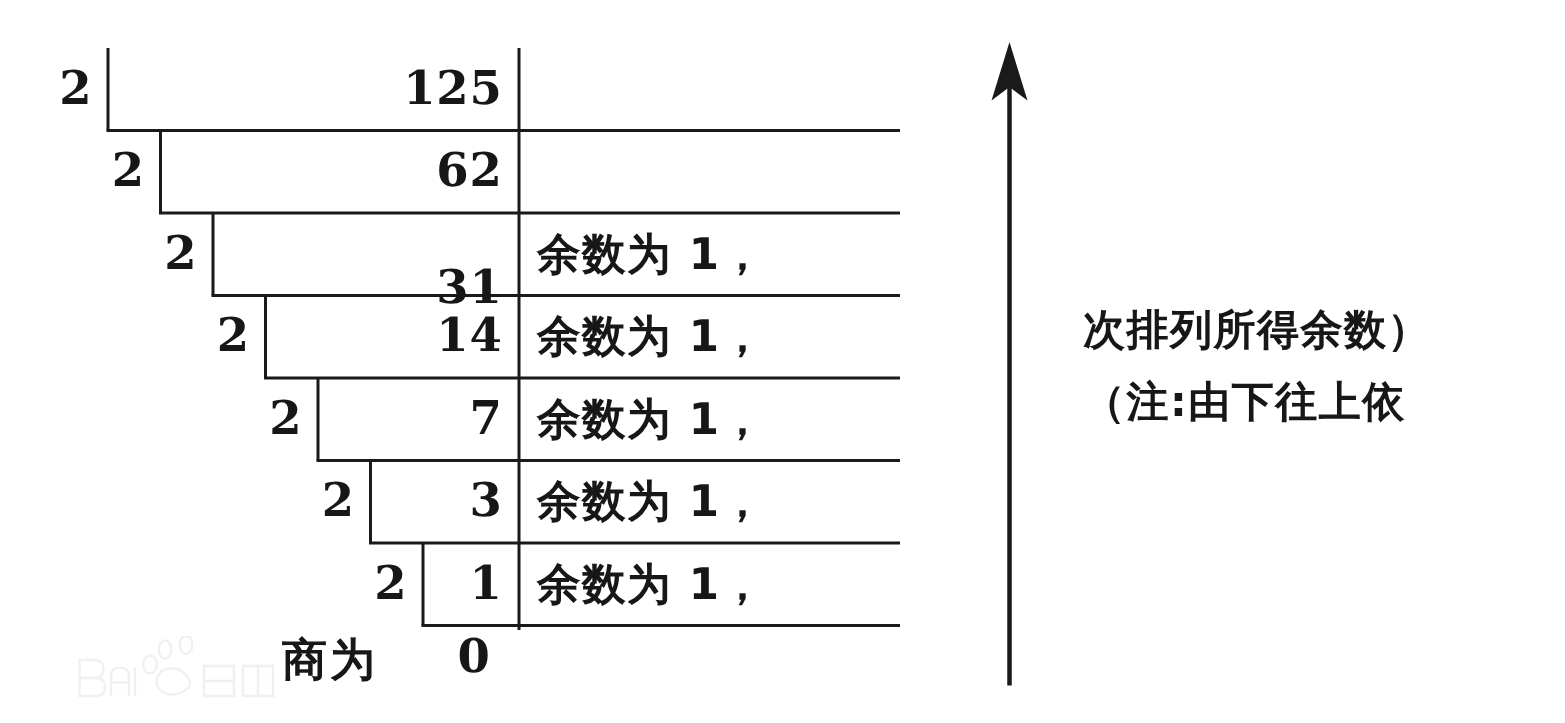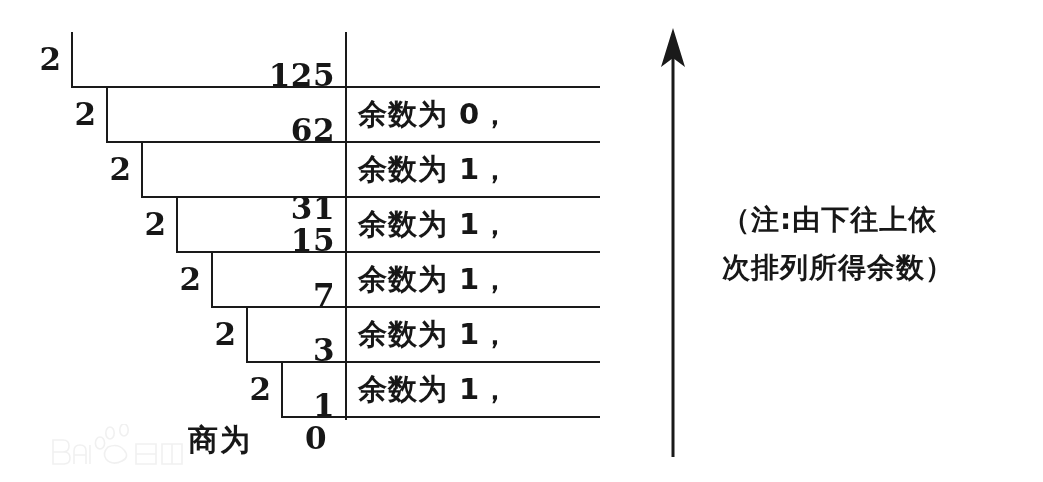--- a/index.html
+++ b/index.html
@@ -53,21 +53,21 @@
   
   .rule {
     position: absolute;
     height: 2px;
     background: #1a1a1a;
   }
 
   
   .dividend {
     position: absolute;
-    top: 16px;
+    top: 0;
     height: 55px;
     line-height: 55px;
     right: 0;
     width: 200px;
     text-align: right;
     font-size: 31px;
     font-weight: 600;
     letter-spacing: 0.5px;
   }
 
@@ -152,34 +152,33 @@
           <div class="divisor" style="left: 35px;">2</div>
           <div class="bracket-v" style="left: 71px;"></div>
           <div class="rule" style="left: 71px; top: 54px; width: 529px;"></div>
           <div class="dividend" style="left: 135px; width: 200px;">125</div>
         </div>
         <div class="row" style="top: 87px;">
           <div class="divisor" style="left: 70px;">2</div>
           <div class="bracket-v" style="left: 106px;"></div>
           <div class="rule" style="left: 106px; top: 54px; width: 494px;"></div>
           <div class="dividend" style="left: 135px; width: 200px;">62</div>
-          <div class="remainder">余数为 0，</div>
         </div>
         <div class="row" style="top: 142px;">
           <div class="divisor" style="left: 105px;">2</div>
           <div class="bracket-v" style="left: 141px;"></div>
           <div class="rule" style="left: 141px; top: 54px; width: 459px;"></div>
           <div class="dividend" style="left: 135px; width: 200px; margin-top: 23px;">31</div>
           <div class="remainder">余数为 1，</div>
         </div>
         <div class="row" style="top: 197px;">
           <div class="divisor" style="left: 140px;">2</div>
           <div class="bracket-v" style="left: 176px;"></div>
           <div class="rule" style="left: 176px; top: 54px; width: 424px;"></div>
-          <div class="dividend" style="left: 135px; width: 200px;">15</div>
+          <div class="dividend" style="left: 135px; width: 200px;">14</div>
           <div class="remainder">余数为 1，</div>
         </div>
         <div class="row" style="top: 252px;">
           <div class="divisor" style="left: 175px;">2</div>
           <div class="bracket-v" style="left: 211px;"></div>
           <div class="rule" style="left: 211px; top: 54px; width: 389px;"></div>
           <div class="dividend" style="left: 135px; width: 200px;">7</div>
           <div class="remainder">余数为 1，</div>
         </div>
         <div class="row" style="top: 307px;">
@@ -206,22 +205,22 @@
   <div class="quotient-value">0</div>
 
   <div class="arrow">
     <svg width="60" height="435" viewBox="0 0 60 435" xmlns="http://www.w3.org/2000/svg">
       <line x1="25" y1="28" x2="25" y2="432" stroke="#1a1a1a" stroke-width="3"></line>
       <polygon points="25,3 13,42 25,33 37,42" fill="#1a1a1a"></polygon>
     </svg>
   </div>
 
   <div class="note">
+    <span class="note-line">次排列所得余数）</span>
     <span class="note-line">（注:由下往上依</span>
-    <span class="note-line">次排列所得余数）</span>
   </div>
 
   <div class="watermark">
     <svg width="160" height="46" viewBox="0 0 160 46" xmlns="http://www.w3.org/2000/svg">
       <g fill="none" stroke="#e2e2e2" stroke-width="1.6">
         <ellipse cx="62" cy="9" rx="4.2" ry="6"></ellipse>
         <ellipse cx="76" cy="6" rx="4.2" ry="6"></ellipse>
         <ellipse cx="52" cy="19" rx="4.6" ry="6"></ellipse>
         <path d="M60 23 q10 -4 16 3 q6 7 -2 11 q-10 5 -16 -2 q-4 -6 2 -12 z"></path>
         <path d="M5 16 h10 q6 0 6 6 q0 6 -6 6 h-10 z M5 28 h11 q6 0 6 6 q0 6 -6 6 h-11 z"></path>

